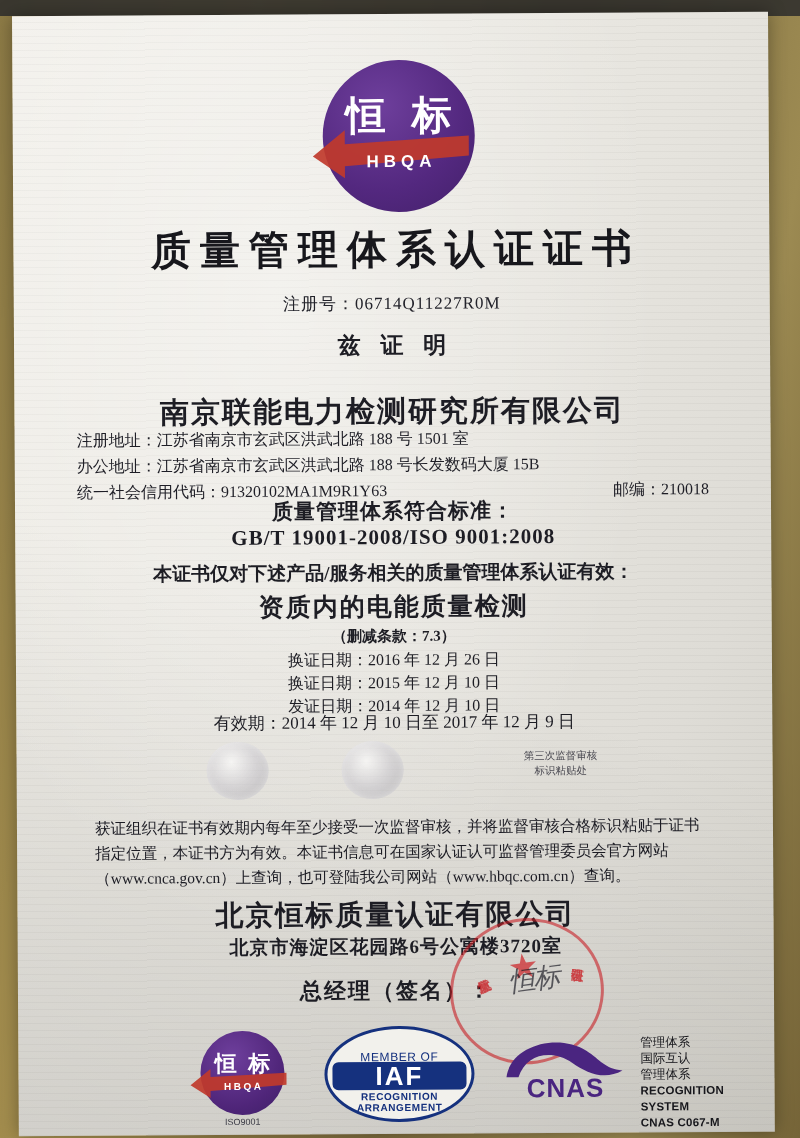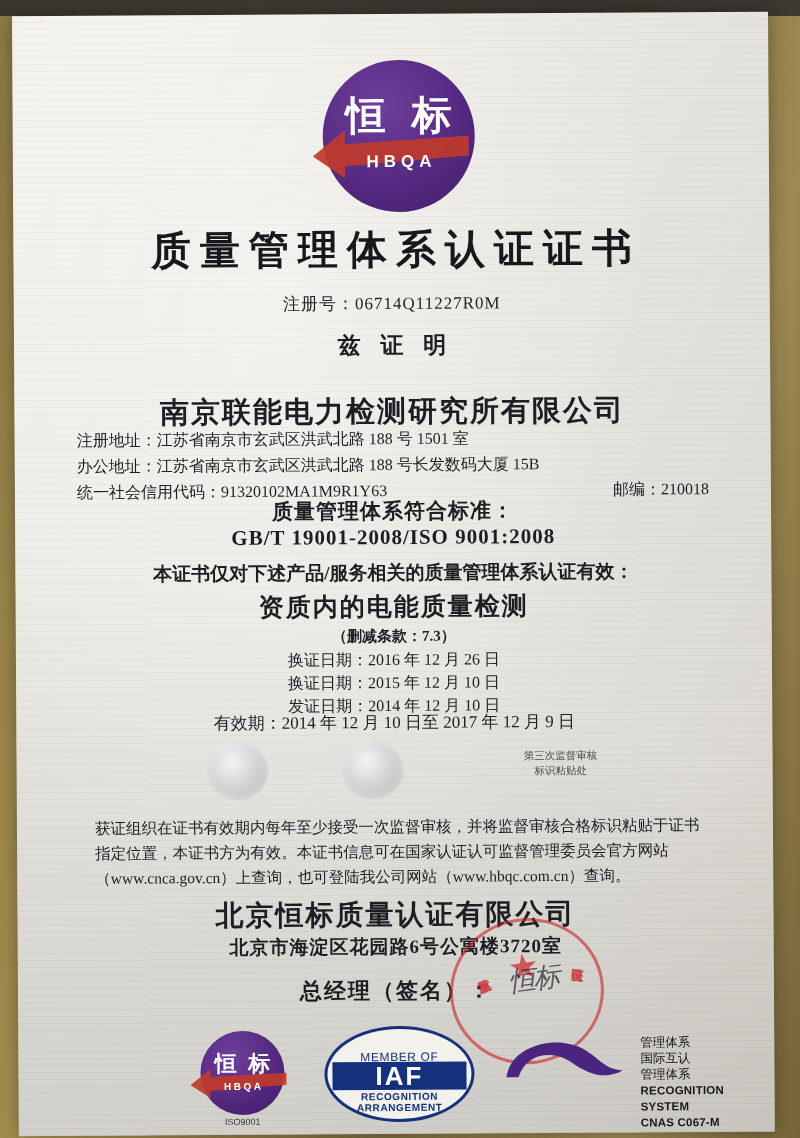--- a/index.html
+++ b/index.html
@@ -397,20 +397,21 @@
   .iaf .bar {
     position: absolute;
     left: 8px; right: 8px; top: 36px; height: 28px;
     background: #15317e;
     color: #fff;
     font-family: "Liberation Sans", sans-serif;
     font-weight: bold;
     font-size: 26px;
     line-height: 28px;
     letter-spacing: 2px;
+    border-radius: 6px;
   }
   .iaf .top-txt {
     position: absolute;
     left: 0; right: 0; top: 24px;
     font-size: 12px;
     font-family: "Liberation Sans", sans-serif;
     font-weight: normal;
     color: #15317e;
     letter-spacing: .6px;
   }
@@ -538,20 +539,21 @@
           <div class="ring"></div>
           <div class="top-txt">MEMBER OF MULTILATERAL</div>
           <div class="bar">IAF</div>
           <div class="bot-txt">RECOGNITION ARRANGEMENT</div>
         </div>
 
         <div class="cnas">
           <svg class="swoosh" viewBox="0 0 130 44">
             <path d="M6 40 C10 8, 58 -4, 86 14 C100 23, 104 32, 122 34 C104 44, 86 36, 72 26 C52 12, 26 16, 18 40 Z" fill="#4a2580"></path>
           </svg>
+          <div class="word">CNAS</div>
         </div>
 
         <div class="cnas-text">
           <div>管理体系</div>
           <div>国际互认</div>
           <div>管理体系</div>
           <div class="ms">RECOGNITION SYSTEM</div>
           <div class="ms">CNAS C067-M</div>
         </div>
 

